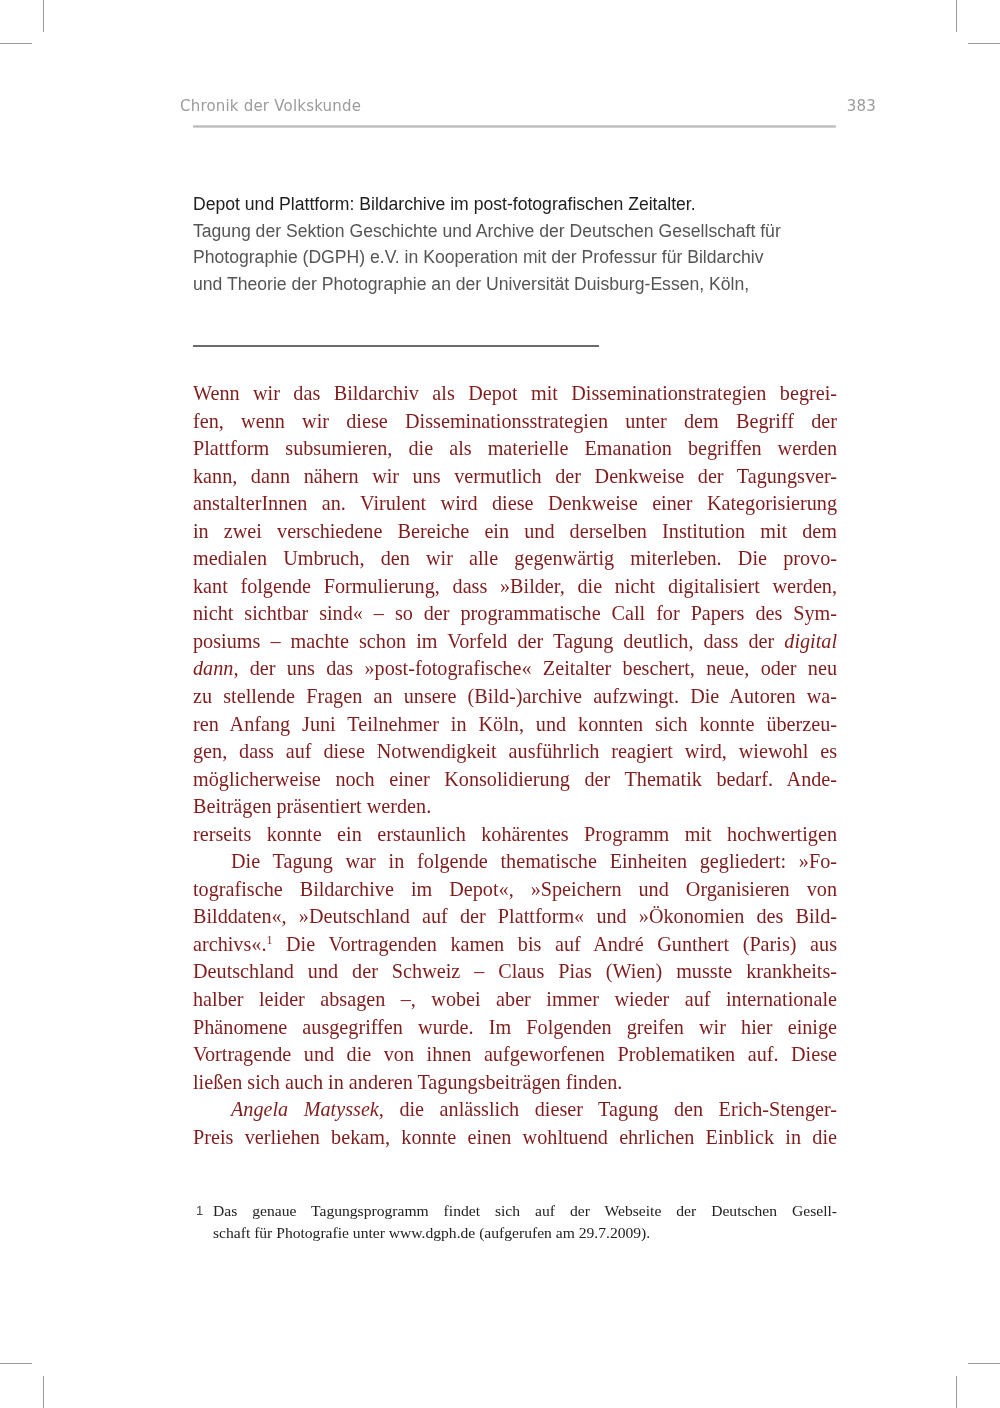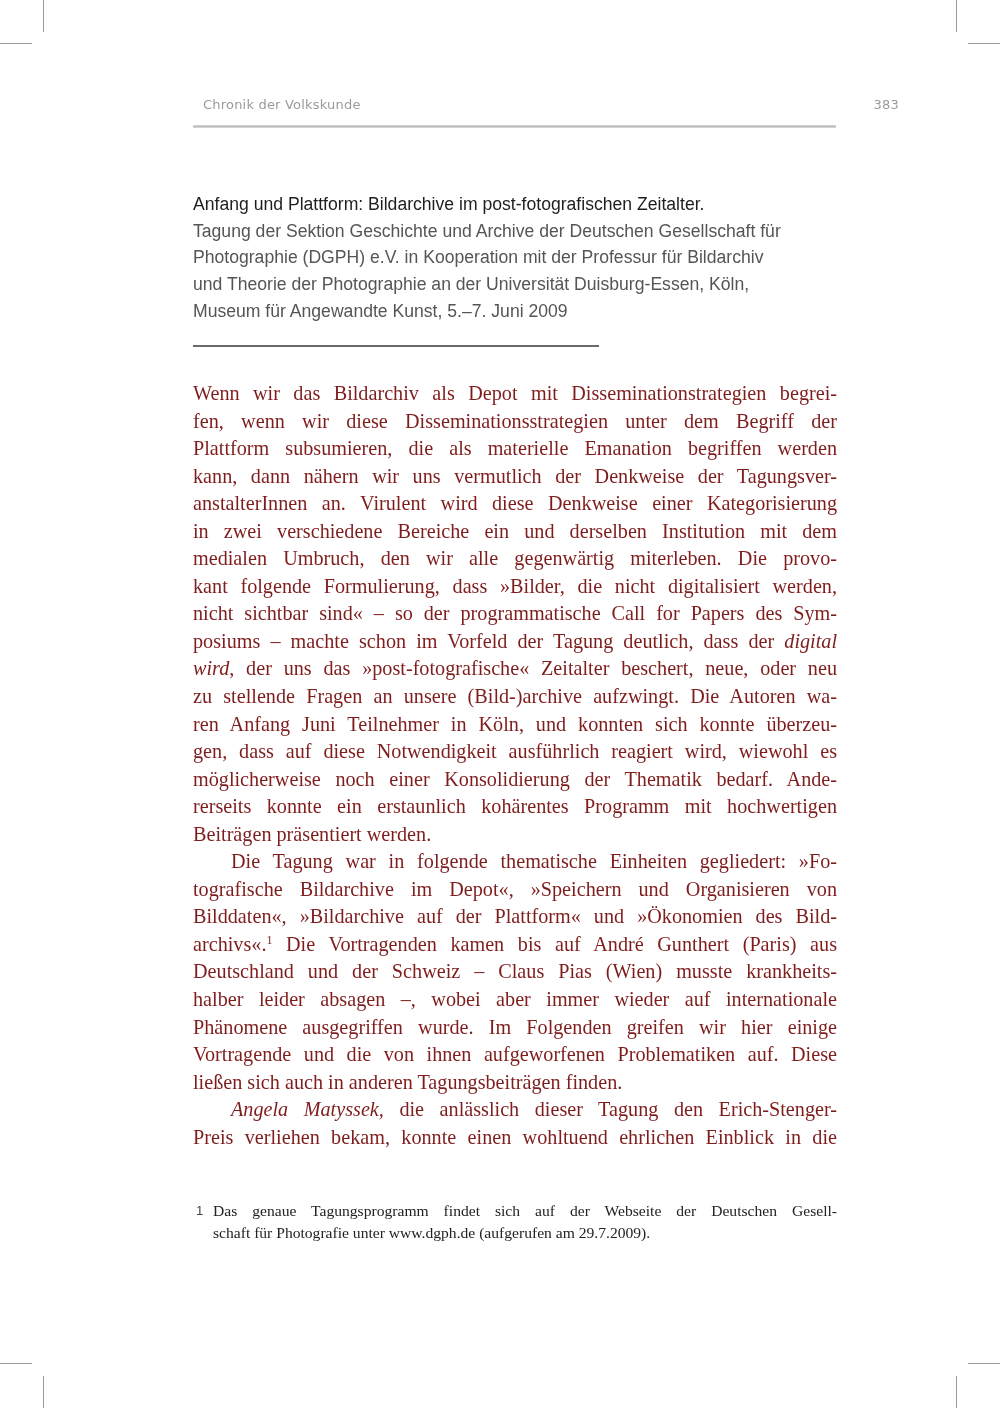--- a/index.html
+++ b/index.html
@@ -3,22 +3,22 @@
 <meta charset="utf-8">
 <style>
   html, body { margin: 0; padding: 0; background: #ffffff; }
   body { width: 1000px; height: 1408px; position: relative; overflow: hidden; }
 
   .crop { position: absolute; background: #9a9a9a; }
   .crop.v { width: 1px; height: 32px; }
   .crop.h { height: 1px; width: 32px; }
 
   .running-head {
-    position: absolute; left: 203px; top: 97px; width: 696px; height: 20px;
-    font-family: "DejaVu Sans", sans-serif; font-size: 13px; color: #9b9b9b;
+    position: absolute; left: 180px; top: 97px; width: 696px; height: 20px;
+    font-family: "DejaVu Sans", sans-serif; font-size: 15px; color: #9b9b9b;
     letter-spacing: 0.2px;
   }
   .running-head .title { position: absolute; left: 0; top: 0; }
   .running-head .pagenum { position: absolute; right: 0; top: 0; }
   .head-rule {
     position: absolute; left: 193px; top: 125px; width: 643px; height: 3px;
     background: linear-gradient(to bottom, #d8d8d8, #bdbdbd, #dcdcdc);
     border-radius: 1px;
   }
 
@@ -69,53 +69,52 @@
 <div class="crop v" style="left:956px; top:1376px;"></div>
 <div class="crop h" style="left:968px; top:1363px;"></div>
 
 <div class="running-head">
   <span class="title">Chronik der Volkskunde</span>
   <span class="pagenum">383</span>
 </div>
 <div class="head-rule"></div>
 
 <div class="article-header">
-  <span class="ah-title">Anfang und Plattform: Bildarchive im post-fotografischen Zeitalter.</span>
+  <span class="ah-title">Depot und Plattform: Bildarchive im post-fotografischen Zeitalter.</span>
   <span class="ah-line">Tagung der Sektion Geschichte und Archive der Deutschen Gesellschaft für</span>
   <span class="ah-line">Photographie (DGPH) e.V. in Kooperation mit der Professur für Bildarchiv</span>
   <span class="ah-line">und Theorie der Photographie an der Universität Duisburg-Essen, Köln,</span>
-  <span class="ah-line">Museum für Angewandte Kunst, 5.–7. Juni 2009</span>
 </div>
 <div class="header-rule"></div>
 
 <div class="body-text">
   <div>
     <span class="line">Wenn wir das Bildarchiv als Depot mit Disseminationstrategien begrei-</span>
     <span class="line">fen, wenn wir diese Disseminationsstrategien unter dem Begriff der</span>
     <span class="line">Plattform subsumieren, die als materielle Emanation begriffen werden</span>
     <span class="line">kann, dann nähern wir uns vermutlich der Denkweise der Tagungsver-</span>
     <span class="line">anstalterInnen an. Virulent wird diese Denkweise einer Kategorisierung</span>
     <span class="line">in zwei verschiedene Bereiche ein und derselben Institution mit dem</span>
     <span class="line">medialen Umbruch, den wir alle gegenwärtig miterleben. Die provo-</span>
     <span class="line">kant folgende Formulierung, dass »Bilder, die nicht digitalisiert werden,</span>
     <span class="line">nicht sichtbar sind« – so der programmatische Call for Papers des Sym-</span>
     <span class="line"><span>posiums – machte schon im Vorfeld der Tagung deutlich, dass der </span><em>digital</em></span>
-    <span class="line"><em>wird</em><span>, der uns das »post-fotografische« Zeitalter beschert, neue, oder neu</span></span>
+    <span class="line"><em>dann</em><span>, der uns das »post-fotografische« Zeitalter beschert, neue, oder neu</span></span>
     <span class="line">zu stellende Fragen an unsere (Bild-)archive aufzwingt. Die Autoren wa-</span>
     <span class="line">ren Anfang Juni Teilnehmer in Köln, und konnten sich konnte überzeu-</span>
     <span class="line">gen, dass auf diese Notwendigkeit ausführlich reagiert wird, wiewohl es</span>
     <span class="line">möglicherweise noch einer Konsolidierung der Thematik bedarf. Ande-</span>
+    <span class="line last">Beiträgen präsentiert werden.</span>
     <span class="line">rerseits konnte ein erstaunlich kohärentes Programm mit hochwertigen</span>
-    <span class="line last">Beiträgen präsentiert werden.</span>
   </div>
 
   <div>
     <span class="line indent">Die Tagung war in folgende thematische Einheiten gegliedert: »Fo-</span>
     <span class="line">tografische Bildarchive im Depot«, »Speichern und Organisieren von</span>
-    <span class="line">Bilddaten«, »Bildarchive auf der Plattform« und »Ökonomien des Bild-</span>
+    <span class="line">Bilddaten«, »Deutschland auf der Plattform« und »Ökonomien des Bild-</span>
     <span class="line"><span>archivs«.</span><sup>1</sup><span> Die Vortragenden kamen bis auf André Gunthert (Paris) aus</span></span>
     <span class="line">Deutschland und der Schweiz – Claus Pias (Wien) musste krankheits-</span>
     <span class="line">halber leider absagen –, wobei aber immer wieder auf internationale</span>
     <span class="line">Phänomene ausgegriffen wurde. Im Folgenden greifen wir hier einige</span>
     <span class="line">Vortragende und die von ihnen aufgeworfenen Problematiken auf. Diese</span>
     <span class="line last">ließen sich auch in anderen Tagungsbeiträgen finden.</span>
   </div>
 
   <div>
     <span class="line indent"><em>Angela Matyssek,</em><span> die anlässlich dieser Tagung den Erich-Stenger-</span></span>

